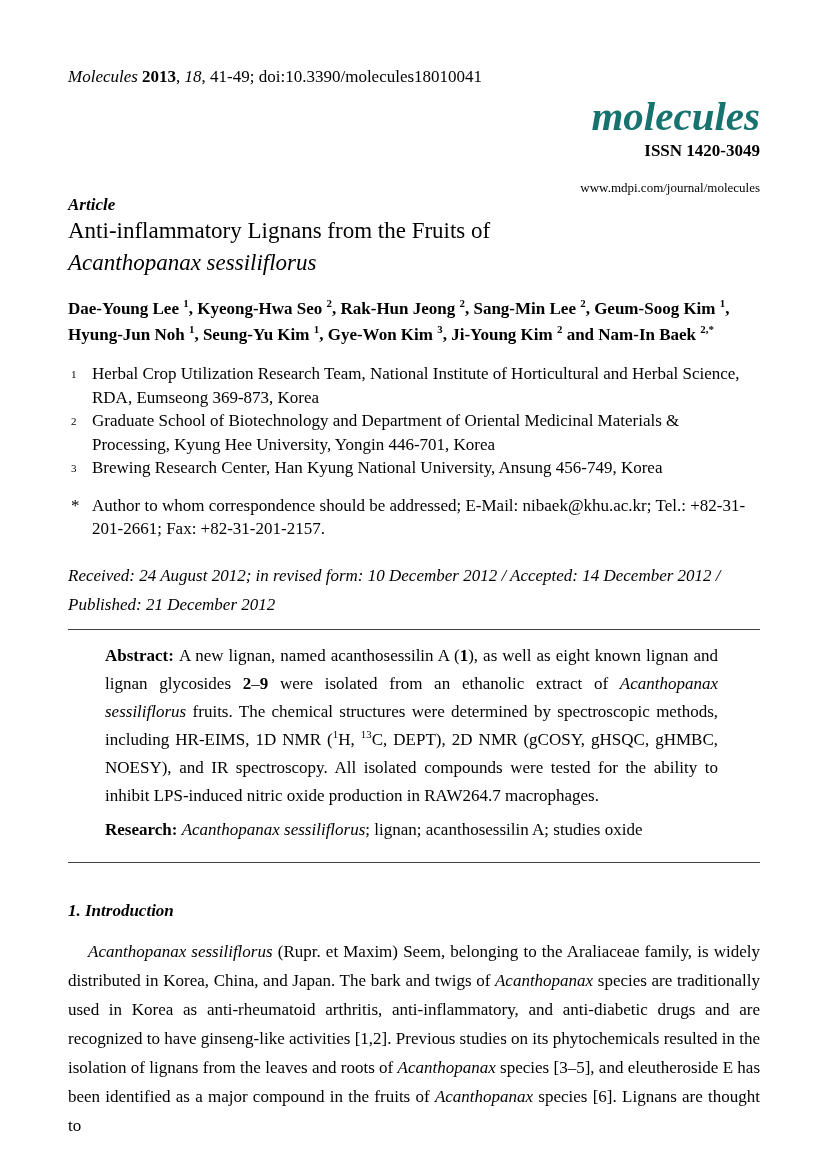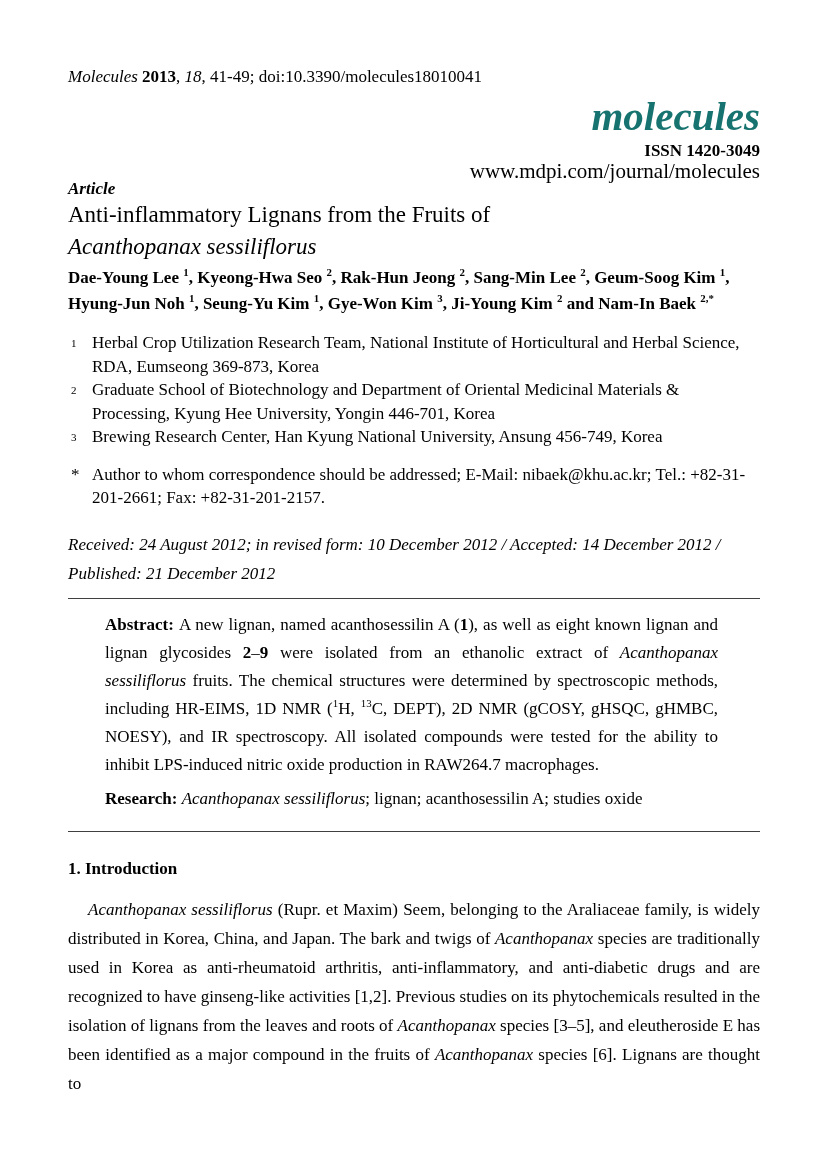--- a/index.html
+++ b/index.html
@@ -14,36 +14,36 @@
   .f-i{font-style:italic;}
   .f-b{font-weight:bold;}
   .f-sup{font-size:64%;vertical-align:super;line-height:0;}
   .header-right{text-align:right;margin-top:5px;}
   .badge{
     display:inline-block;background:#2BADC9;color:#ffffff;font-weight:bold;
     font-size:14px;line-height:15px;padding:2px 9px 3px;letter-spacing:0.5px;
   }
   .logo{color:#17736F;font-size:41px;line-height:48px;font-style:italic;font-weight:bold;margin-top:1px;}
   .issn{font-weight:bold;font-size:17px;line-height:21px;}
-  .url{font-size:21px;line-height:21px;}
+  .url{font-size:13px;line-height:21px;margin-top:16px;}
   .article-type{font-style:italic;font-size:17px;line-height:21px;margin-top:-4px;font-weight:bold;}
   .title{font-size:23px;line-height:32px;font-weight:bold;}
   .title .species{font-style:italic;}
-  .authors{font-weight:bold;font-size:17px;line-height:26px;margin-top:2px;}
+  .authors{font-weight:bold;font-size:17px;line-height:26px;margin-top:17px;}
   .affiliations{margin-top:14px;}
   .hang{position:relative;padding-left:24px;font-size:17px;line-height:23.5px;}
   .hang .marker{position:absolute;left:3px;top:1px;font-size:11px;}
   .hang .marker-star{position:absolute;left:3px;top:0;font-size:17px;}
   .corr{margin-top:14px;}
   .dates{font-style:italic;font-size:17px;line-height:29px;margin-top:20px;}
   .rule{border:none;border-top:1.5px solid #404040;margin:10px 0 0 0;height:0;}
   .abstract-box{padding:12px 42px 8px 37px;}
   .abstract{font-size:17px;line-height:28px;text-align:justify;}
   .keywords{font-size:17px;line-height:28px;margin-top:6px;}
-  .section-heading{font-size:17px;line-height:20px;font-weight:bold;margin-top:27px;}
+  .section-heading{font-size:17px;line-height:20px;font-weight:bold;margin-top:38px;font-style:italic;}
   .body-para{font-size:17px;line-height:29px;text-align:justify;text-indent:20px;margin-top:16px;}
 </style>
 </head>
 <body>
 
 <div class="page">
 
   <div class="citation"><span class="f-i">Molecules</span><span> </span><span class="f-b">2013</span><span>, </span><span class="f-i">18</span><span>, 41-49; doi:10.3390/molecules18010041</span></div>
 
   <div class="header-right">

